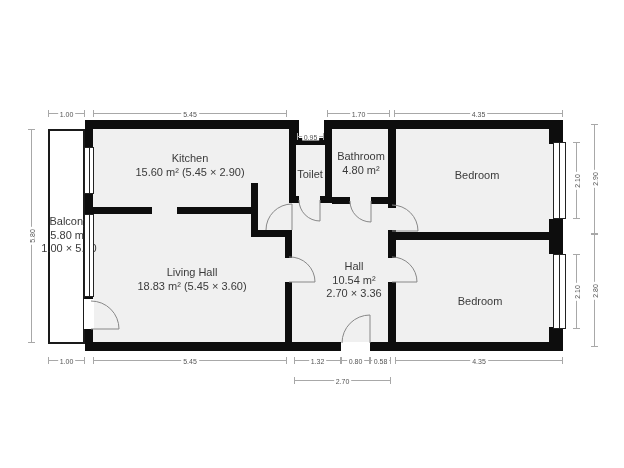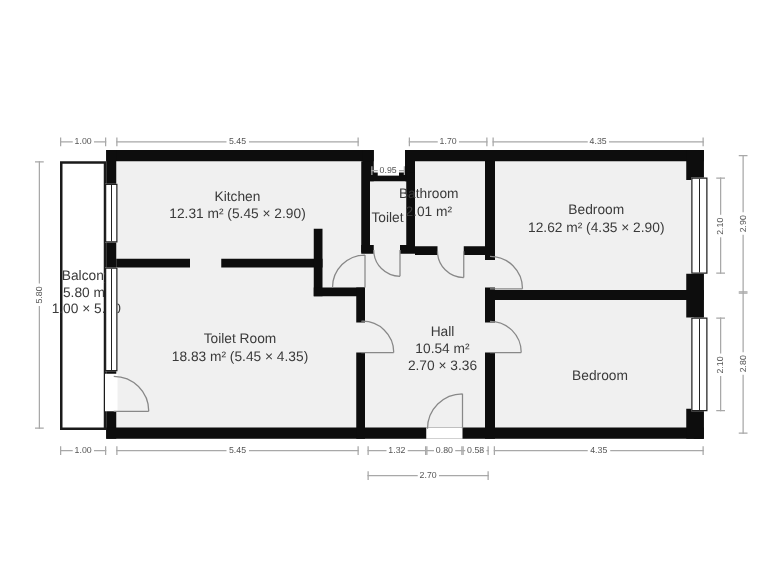--- a/index.html
+++ b/index.html
@@ -85,36 +85,35 @@
       <path d="M 350 189 A 21 21 0 0 0 371 210 M 371 189 L 371 210"></path>
       <path d="M 289 245 A 25 25 0 0 1 315 270 M 289 270 L 315 270"></path>
       <path d="M 342 331 A 28 28 0 0 1 370 303 M 370 303 L 370 331"></path>
       <path d="M 392 193 A 26 26 0 0 1 418 219 M 392 219 L 418 219"></path>
       <path d="M 392 245 A 25 25 0 0 1 417 270 M 392 270 L 417 270"></path>
     </g>
   </svg>
 
   <div class="rlabel" style="left:190px;top:153px;">
     <span>Kitchen</span>
-    <span>12.31 m² (5.45 × 2.90)</span>
+    <span>15.60 m² (5.45 × 2.90)</span>
   </div>
   <div class="rlabel" style="left:310px;top:163px;">
     <span>Toilet</span>
   </div>
-  <div class="rlabel" style="left:343px;top:151px;">
+  <div class="rlabel" style="left:361px;top:151px;">
     <span>Bathroom</span>
-    <span>2.01 m²</span>
+    <span>4.80 m²</span>
   </div>
   <div class="rlabel" style="left:477px;top:164px;">
     <span>Bedroom</span>
-    <span>12.62 m² (4.35 × 2.90)</span>
   </div>
   <div class="rlabel" style="left:192px;top:267px;">
-    <span>Toilet Room</span>
-    <span>18.83 m² (5.45 × 4.35)</span>
+    <span>Living Hall</span>
+    <span>18.83 m² (5.45 × 3.60)</span>
   </div>
   <div class="rlabel" style="left:354px;top:268px;">
     <span>Hall</span>
     <span>10.54 m²</span>
     <span>2.70 × 3.36</span>
   </div>
   <div class="rlabel" style="left:480px;top:290px;">
     <span>Bedroom</span>
   </div>
   <div class="rlabel under" style="left:69px;top:223px;">

